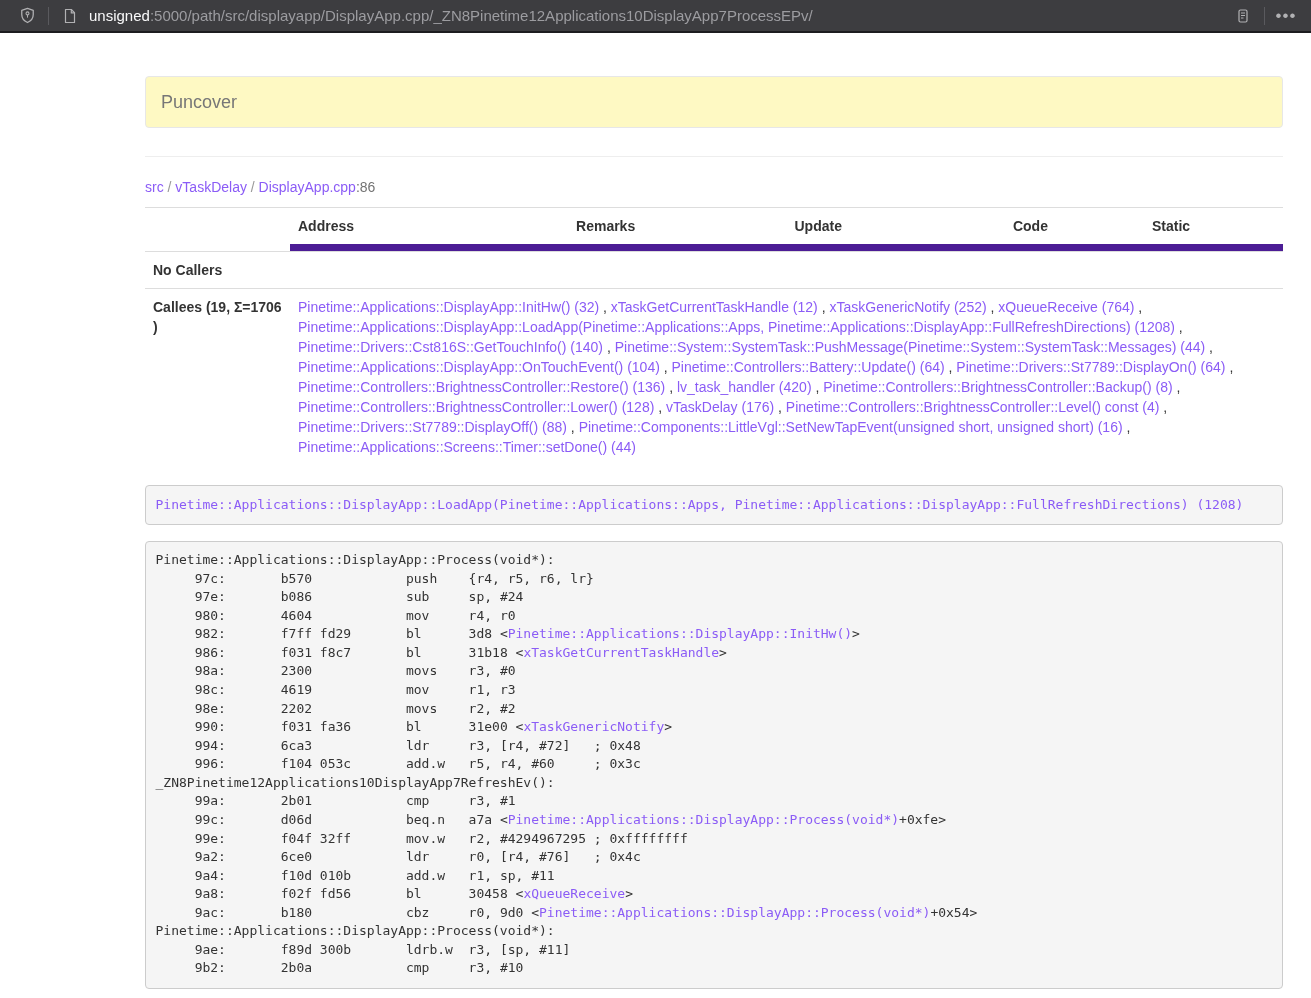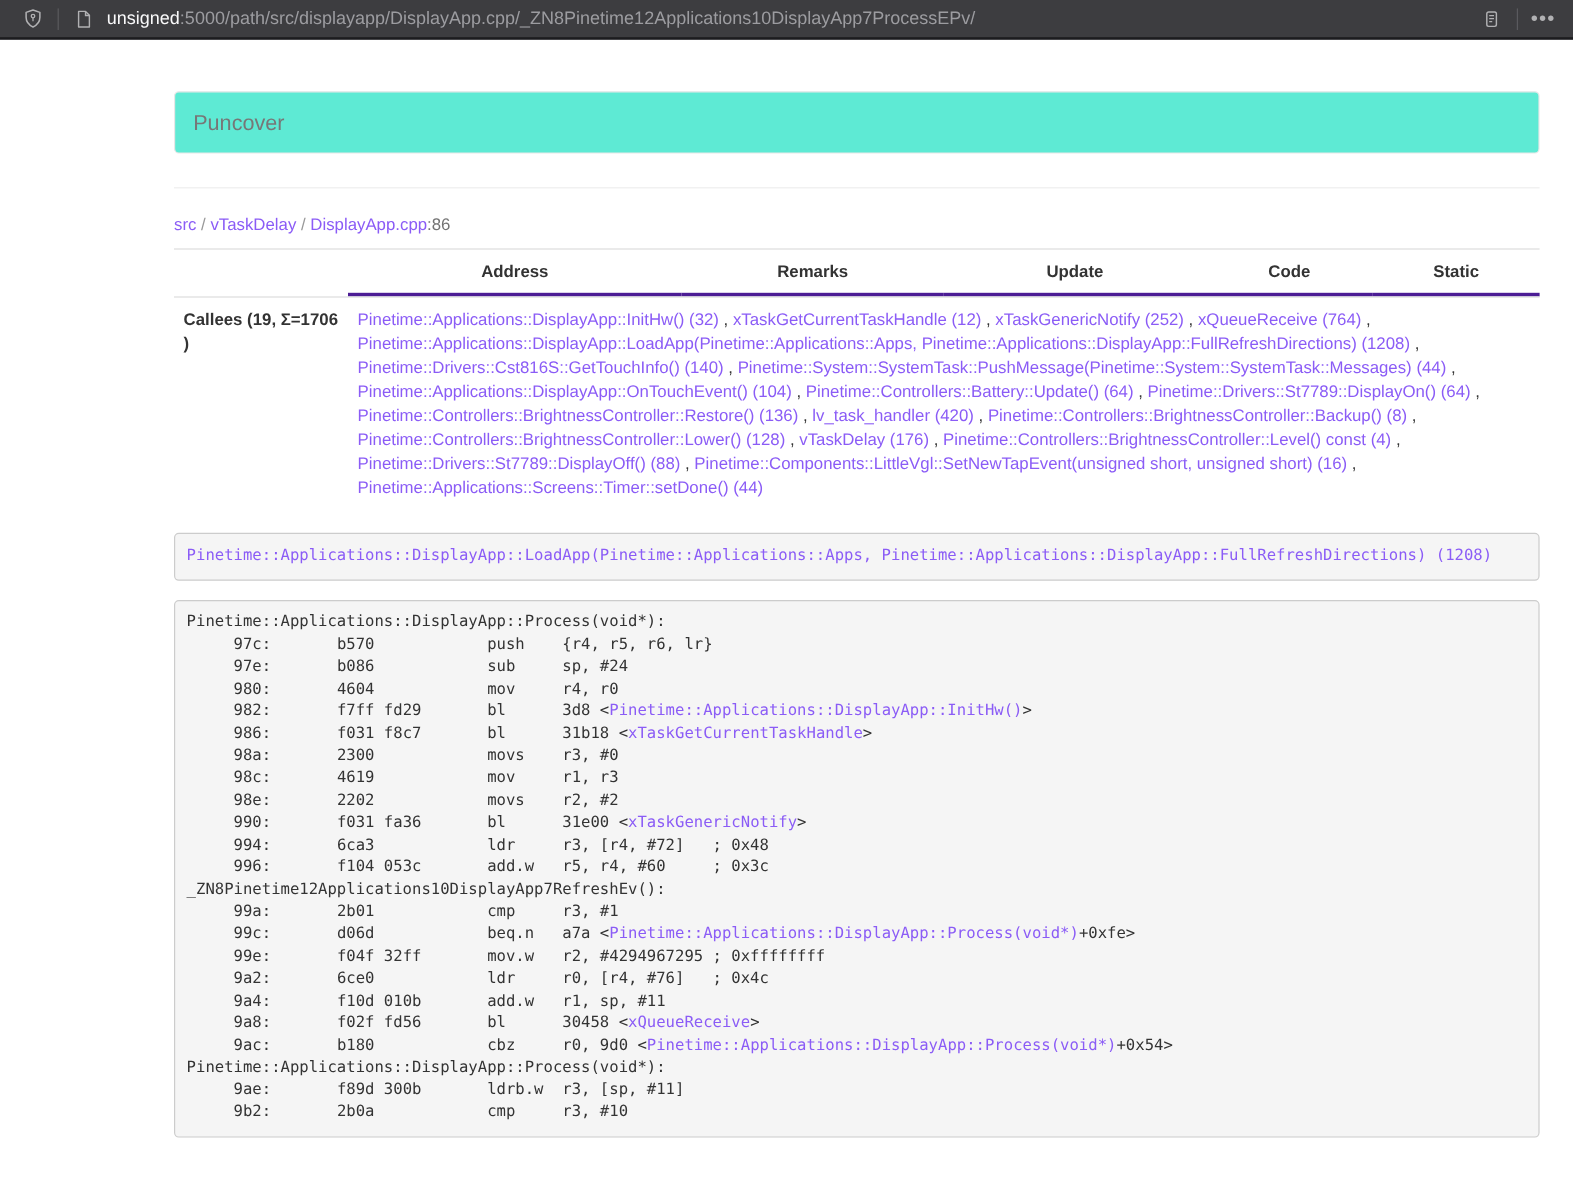--- a/index.html
+++ b/index.html
@@ -27,21 +27,21 @@
     white-space: nowrap; overflow: hidden; flex: 1 1 auto;
   }
   .url-host { color: #f9f9fa; }
   .bar-right { margin-left: auto; display: flex; align-items: center; flex: 0 0 auto; }
   .dots-glyph { color: #b1b1b3; font-size: 17px; letter-spacing: 1px; line-height: 1; }
 
   
   .page { padding: 43px 28px 0 145px; }
 
   .navbar {
-    height: 52px; background: #5eead4;
+    height: 52px; background: #fef9c3;
     border: 1px solid #e7e7e7; border-radius: 4px;
     display: flex; align-items: center; padding: 0 15px;
     margin-bottom: 28px;
   }
   .brand { color: #777; font-size: 18px; }
 
   hr.rule { border: 0; border-top: 1px solid #eee; margin: 0 0 20px 0; }
 
   .bc { margin: 0 0 10px 0; line-height: 20px; }
   a { color: #8b5cf6; text-decoration: none; }
@@ -53,21 +53,21 @@
   table.main-table > tbody > tr > th,
   table.main-table > tbody > tr > td {
     border-top: 1px solid #ddd; padding: 8px;
     text-align: left; vertical-align: top; line-height: 20px;
   }
   th.rowlabel { width: 145px; font-weight: bold; }
   td.stats-cell { padding: 0 !important; }
 
   table.stats-table { width: 100%; border-collapse: collapse; }
   table.stats-table th {
-    padding: 8px; text-align: center; border-bottom: 3px solid #4c1d95;
+    padding: 8px; text-align: left; border-bottom: 7px solid #4c1d95;
     font-weight: bold; line-height: 20px;
   }
   table.stats-table td { padding: 8px; line-height: 20px; }
 
   .func-icon { display: inline-block; vertical-align: -3px; margin-right: 7px; }
   .callees { line-height: 20px; }
 
   
   pre.codebox {
     background: #f5f5f5; border: 1px solid #ccc; border-radius: 4px;
@@ -139,20 +139,24 @@
               <th>Remarks</th>
               <th>Update</th>
               <th>Code</th>
               <th>Static</th>
             </tr>
             </tbody>
           </table>
         </td>
       </tr>
       <tr>
+        <th class="rowlabel">No Callers</th>
+        <td></td>
+      </tr>
+      <tr>
         <th class="rowlabel">Callees (19, Σ=1706 )</th>
         <td class="callees"><a href="#">Pinetime::Applications::DisplayApp::InitHw() (32)</a> , <a href="#">xTaskGetCurrentTaskHandle (12)</a> , <a href="#">xTaskGenericNotify (252)</a> , <a href="#">xQueueReceive (764)</a> , <a href="#">Pinetime::Applications::DisplayApp::LoadApp(Pinetime::Applications::Apps, Pinetime::Applications::DisplayApp::FullRefreshDirections) (1208)</a> , <a href="#">Pinetime::Drivers::Cst816S::GetTouchInfo() (140)</a> , <a href="#">Pinetime::System::SystemTask::PushMessage(Pinetime::System::SystemTask::Messages) (44)</a> , <a href="#">Pinetime::Applications::DisplayApp::OnTouchEvent() (104)</a> , <a href="#">Pinetime::Controllers::Battery::Update() (64)</a> , <a href="#">Pinetime::Drivers::St7789::DisplayOn() (64)</a> , <a href="#">Pinetime::Controllers::BrightnessController::Restore() (136)</a> , <a href="#">lv_task_handler (420)</a> , <a href="#">Pinetime::Controllers::BrightnessController::Backup() (8)</a> , <a href="#">Pinetime::Controllers::BrightnessController::Lower() (128)</a> , <a href="#">vTaskDelay (176)</a> , <a href="#">Pinetime::Controllers::BrightnessController::Level() const (4)</a> , <a href="#">Pinetime::Drivers::St7789::DisplayOff() (88)</a> , <a href="#">Pinetime::Components::LittleVgl::SetNewTapEvent(unsigned short, unsigned short) (16)</a> , <a href="#">Pinetime::Applications::Screens::Timer::setDone() (44)</a></td>
       </tr>
     </tbody>
   </table>
 
   <pre class="codebox"><a href="#">Pinetime::Applications::DisplayApp::LoadApp(Pinetime::Applications::Apps, Pinetime::Applications::DisplayApp::FullRefreshDirections) (1208)</a></pre>
 
   <pre class="codebox">Pinetime::Applications::DisplayApp::Process(void*):
      97c:	b570      	push	{r4, r5, r6, lr}

